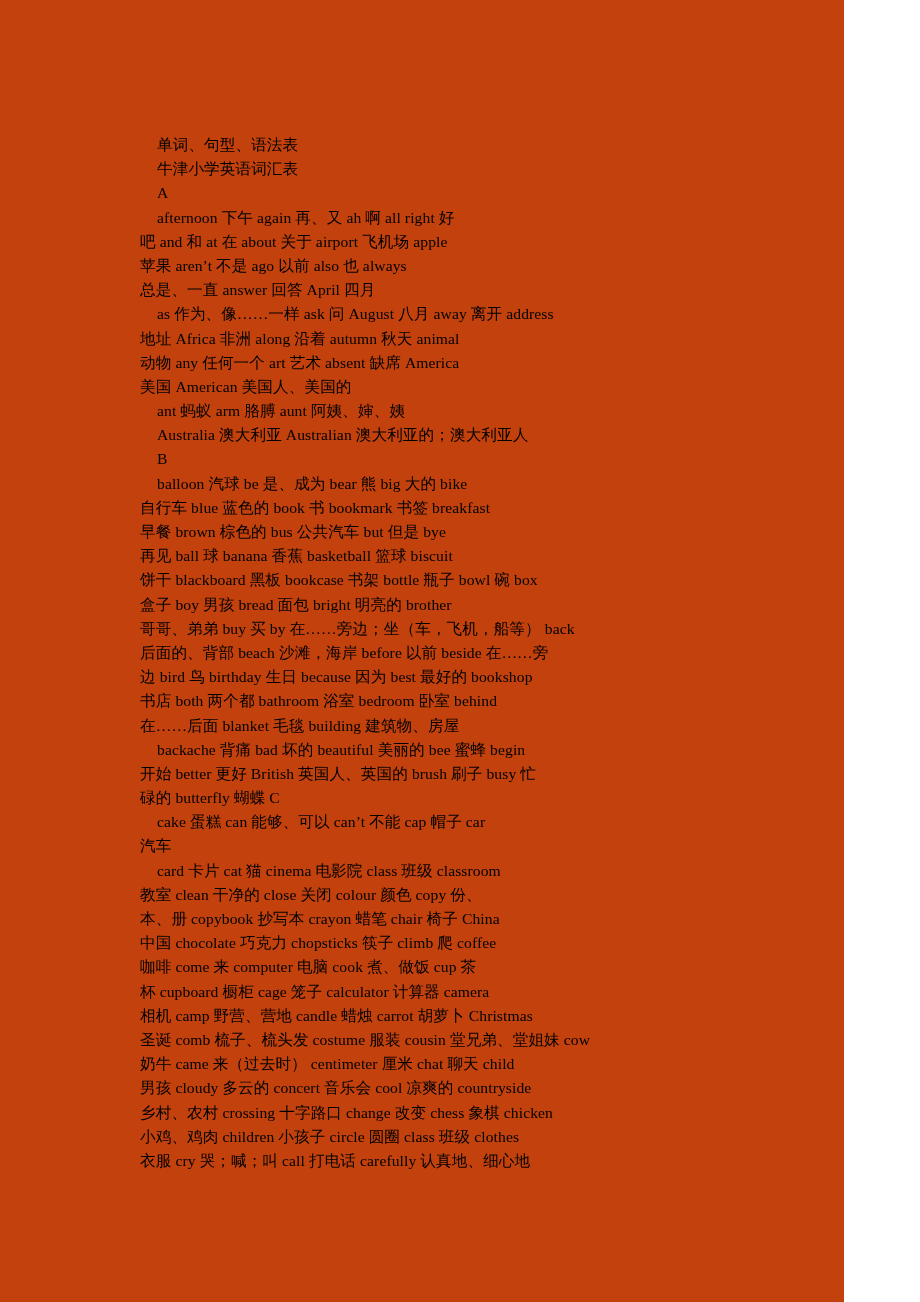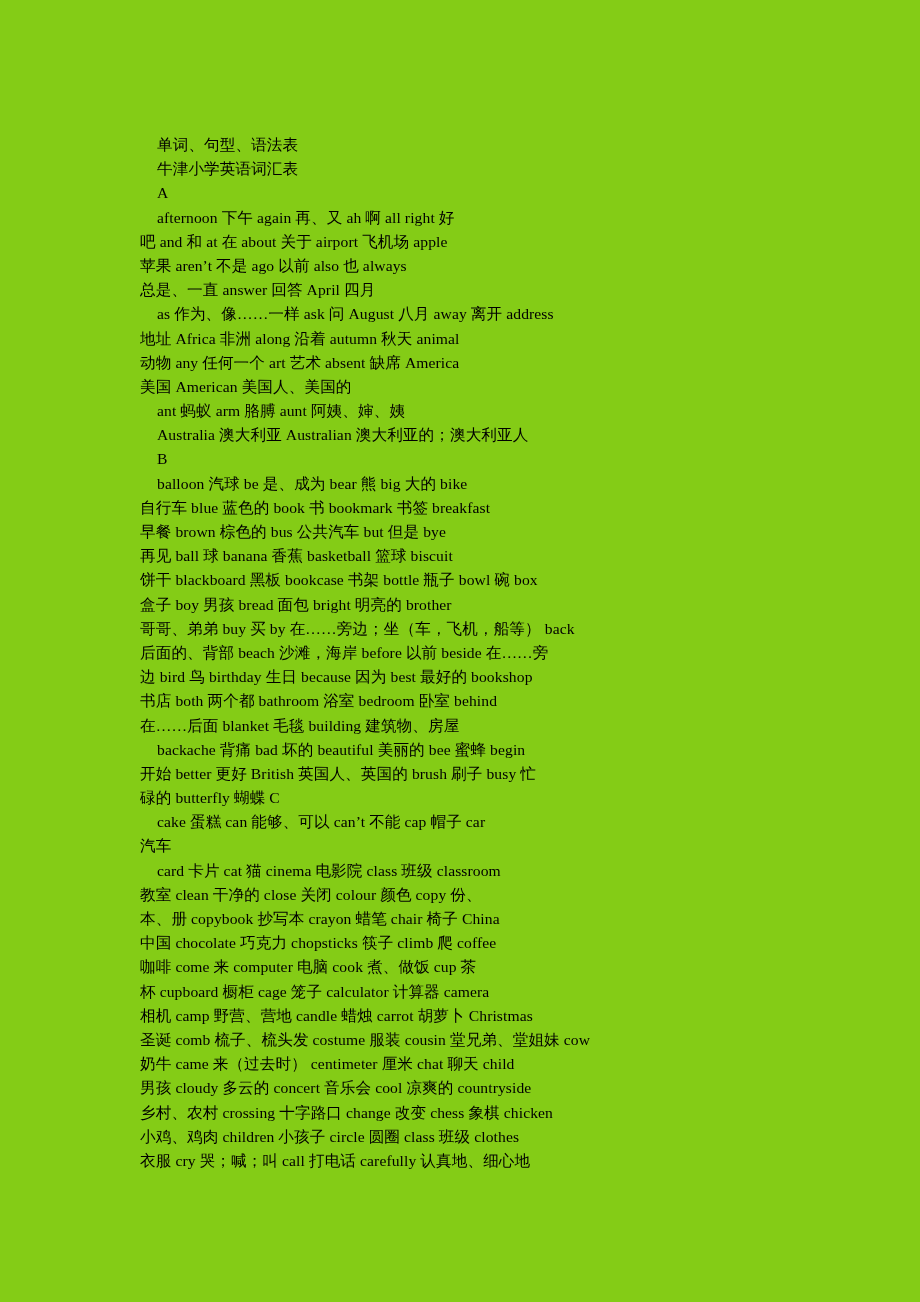--- a/index.html
+++ b/index.html
@@ -7,23 +7,23 @@
     margin: 0;
     padding: 0;
     background: #ffffff;
   }
   body {
     font-family: "Liberation Serif", "DejaVu Serif", serif;
     color: #000000;
   }
   #page {
     position: relative;
-    width: 920px;
+    width: 844px;
     height: 1302px;
-    background: #84cc16;
+    background: #c2410c;
     overflow: hidden;
     box-sizing: border-box;
   }
   #doc-body {
     position: absolute;
     left: 140px;
     top: 133px;
     width: 790px;
     font-size: 15.6px;
     line-height: 24.2px;

